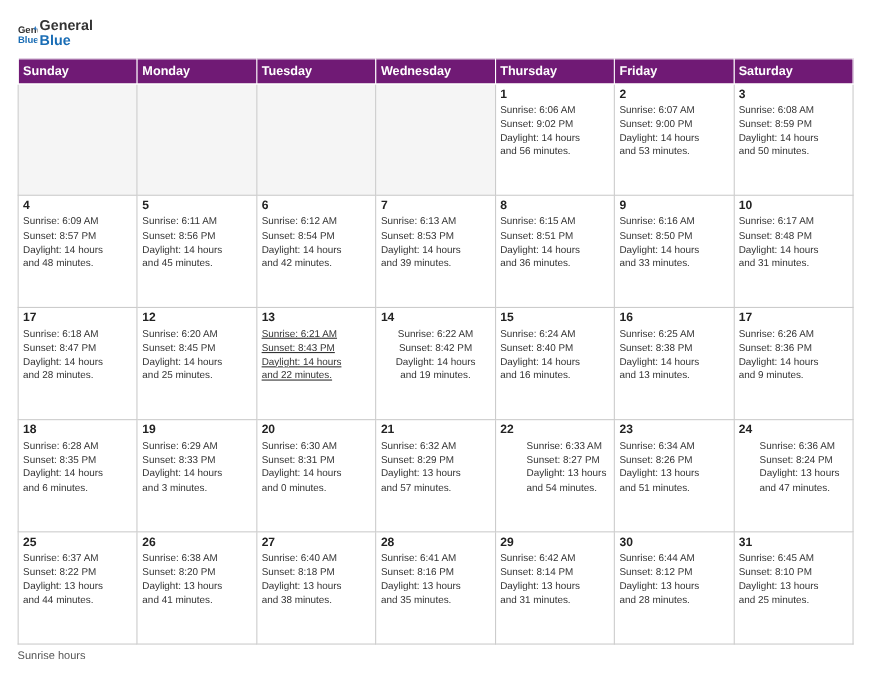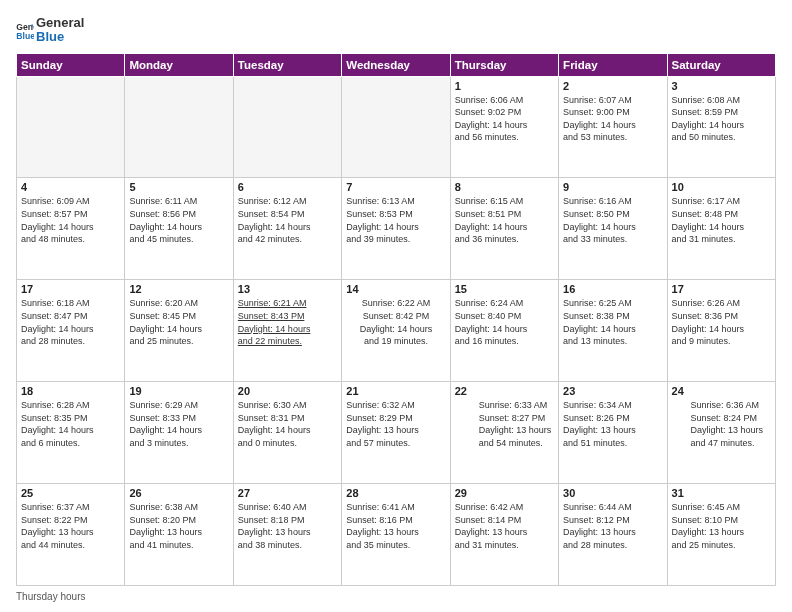--- a/index.html
+++ b/index.html
@@ -348,14 +348,14 @@
             <div class="day-number">31</div>
             <div class="day-info" style="white-space: pre-line;">Sunrise: 6:45 AM
 Sunset: 8:10 PM
 Daylight: 13 hours
 and 25 minutes.</div>
           </td>
         </tr>
       </tbody>
   </table>
 
-  <div class="footer-note">Thursday hours</div>
+  <div class="footer-note">Sunrise hours</div>
 </div>
 
 </body></html>

